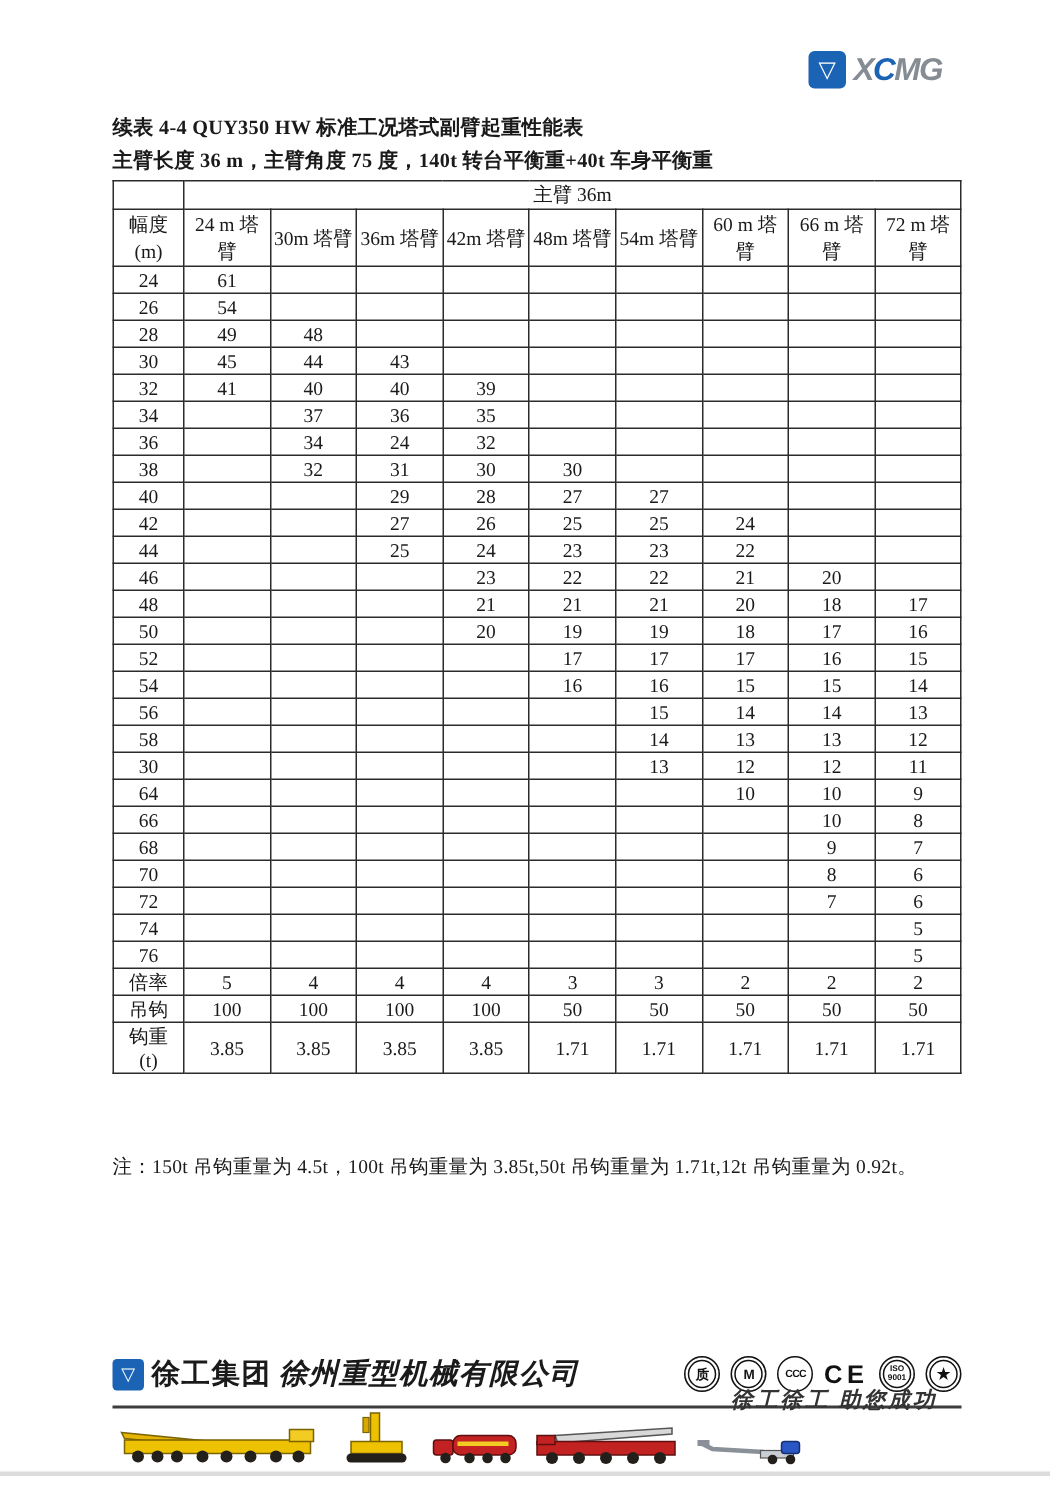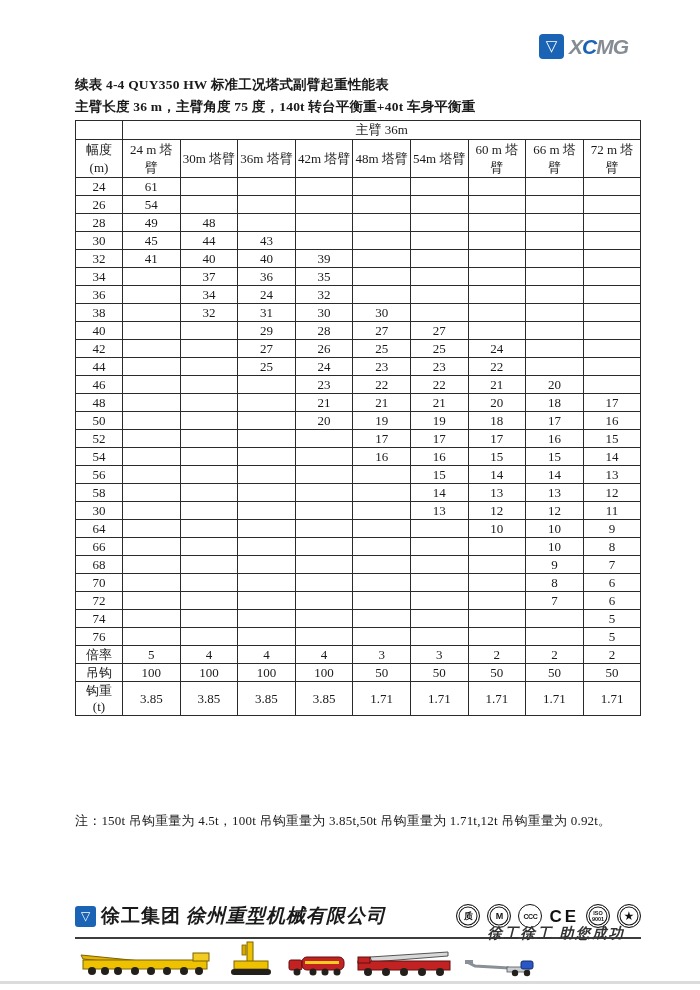--- a/index.html
+++ b/index.html
@@ -40,21 +40,21 @@
     font-weight:normal; padding:0 2px; overflow:hidden;
   }
   tr.span-row th { height:18px; font-size:13px; }
   tr.colhdr-row th { height:38px; line-height:18px; }
   tr.data-row td { height:18px; }
   tr.meta-row td { height:18px; }
   tr.meta-tall td { height:34px; }
   td.lbl, th.lbl { white-space:pre-line; line-height:16px; }
 
   
-  .note { position:absolute; top:769px; left:75px; width:572px; font-size:13px; letter-spacing:0.2px;margin-top:43px; }
+  .note { position:absolute; top:769px; left:75px; width:572px; font-size:13px; letter-spacing:0.2px; }
 
   
   .footer-top {
     position:absolute; top:903px; left:75px; width:566px;
     display:flex; justify-content:space-between; align-items:center;
   }
   .company { display:flex; align-items:center; gap:5px; }
   .company .brand-mark { width:21px; height:21px; font-size:12px; border-radius:3px; background:#1b63b5; }
   .company-group { font-size:19px; font-weight:900; letter-spacing:1px; }
   .company-name { font-size:19px; font-weight:bold; letter-spacing:1px;font-style:italic; }

